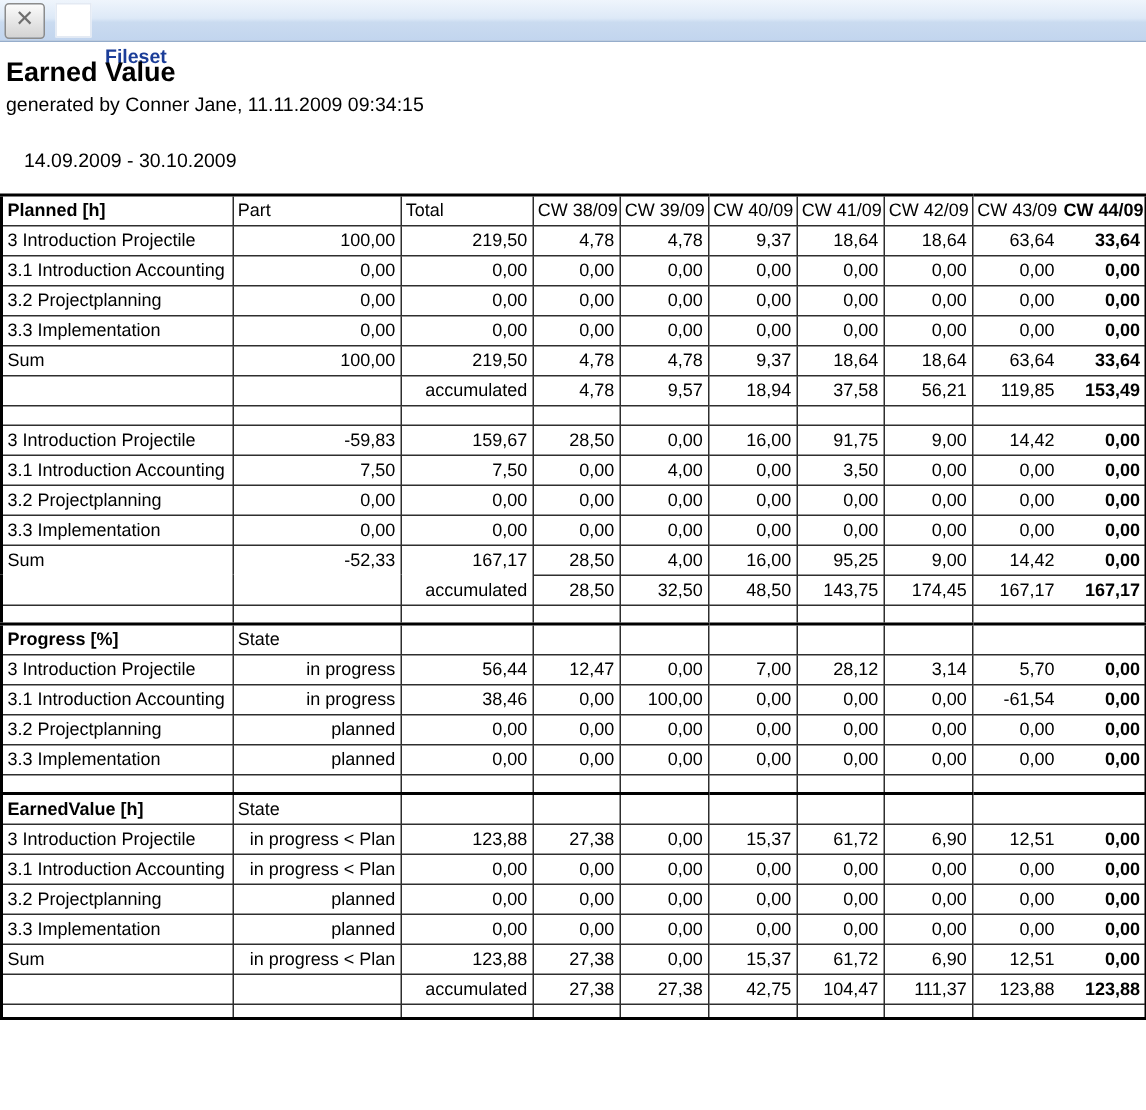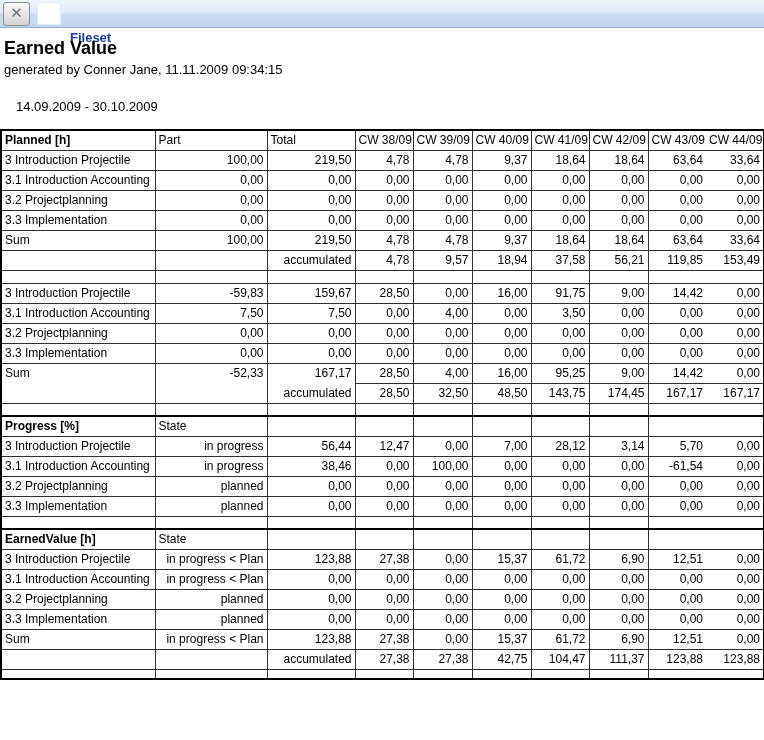--- a/index.html
+++ b/index.html
@@ -46,21 +46,21 @@
     text-align:right; background:#fff;
   }
   #report-table td.label { text-align:left; }
   #report-table td.head  { text-align:left; }
   #report-table td.section-title { font-weight:bold; }
   #report-table tr.section-header td { border-top:2px solid #000; }
   #report-table tr.spacer td { height:13px; }
   #report-table tr.spacer-last td { height:10px; }
   
   #report-table td:nth-child(9)  { border-right-style:hidden; }
-  #report-table td:nth-child(10) { border-left-style:hidden; }
+  #report-table td:nth-child(10) { border-left-style:hidden;font-weight:bold; }
   
   #report-table tr.merge-top td:nth-child(-n+3)    { border-bottom-style:hidden; }
   #report-table tr.merge-bottom td:nth-child(-n+3) { border-top-style:hidden; }
 </style>
 </head>
 <body>
 
 <div class="titlebar">
   <div class="close-btn">
     <span>✕</span>

